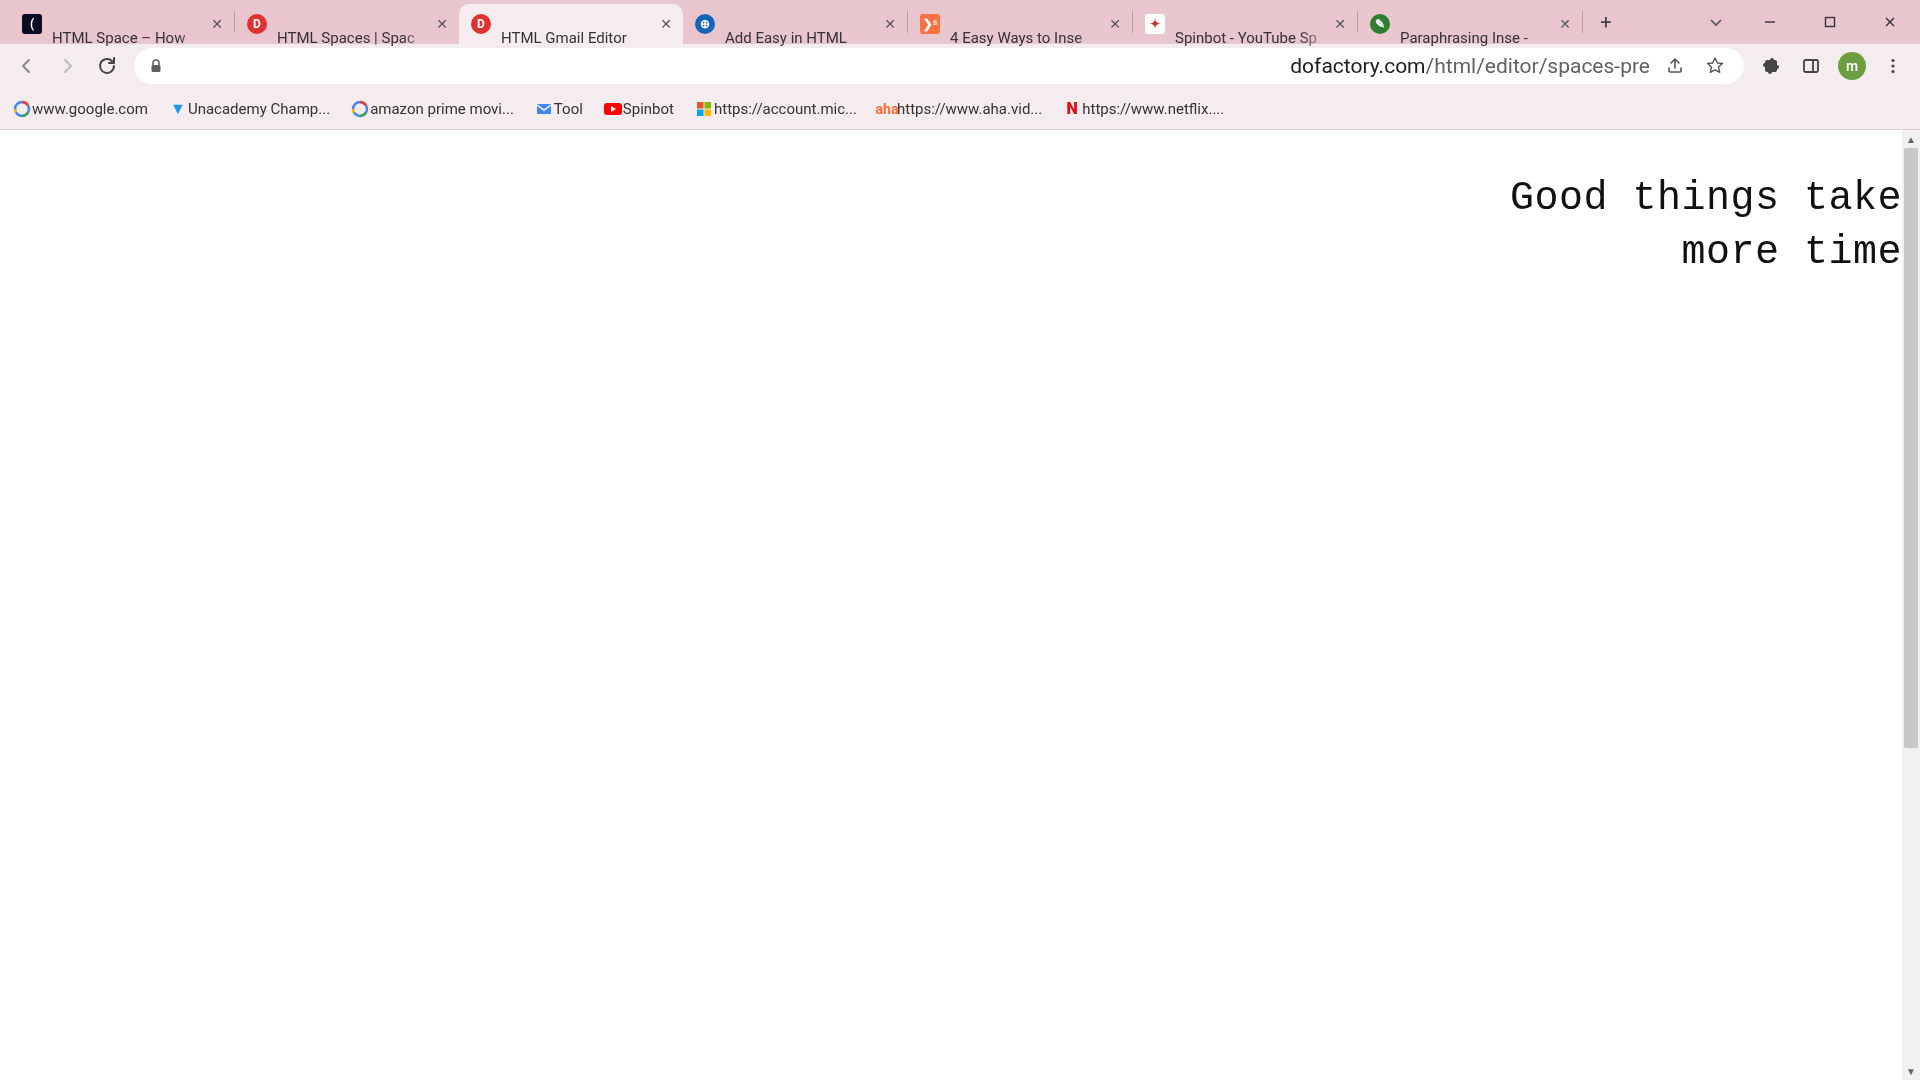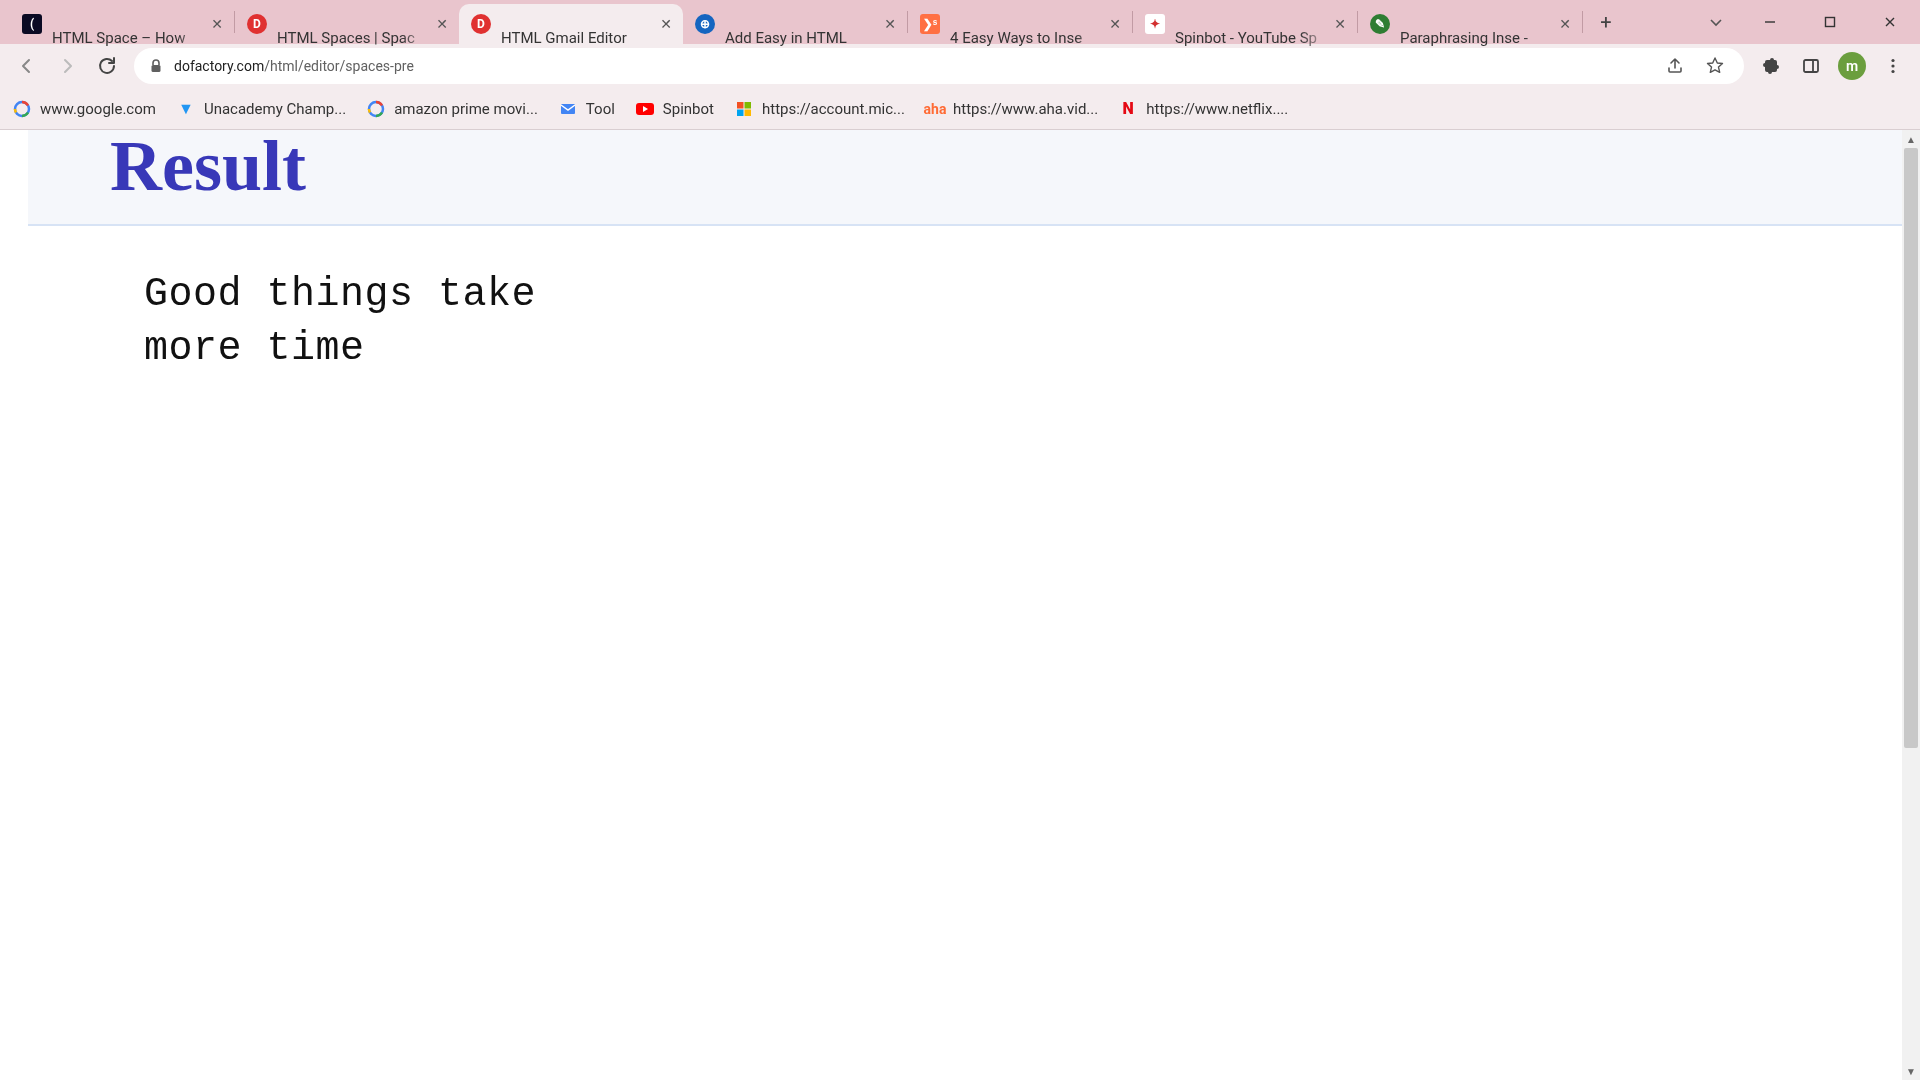--- a/index.html
+++ b/index.html
@@ -133,24 +133,25 @@
     border-radius: 18px;
     display: flex;
     align-items: center;
     padding: 0 14px;
     gap: 10px;
     margin: 0 4px;
   }
   .lock-icon { color: #606060; }
   .url-text {
     flex: 1;
-    font-size: 14px;
+    font-size: 21px;
     color: #212121;
     white-space: nowrap;
     overflow: hidden;
+    text-align: right;
   }
   .url-text .host { color: #212121; }
   .url-text .path { color: #616161; }
   .omni-action {
     width: 30px;
     height: 30px;
     display: flex;
     align-items: center;
     justify-content: center;
     color: #555;
@@ -174,21 +175,20 @@
     background: #f4ecee;
     border-bottom: 1px solid #d9ced1;
     display: flex;
     align-items: center;
     padding: 0 12px;
     gap: 20px;
   }
   .bookmark {
     display: flex;
     align-items: center;
-    gap: 8px;
     font-size: 15px;
     color: #333;
     cursor: pointer;
   }
   .bm-icon {
     width: 20px;
     height: 20px;
     display: flex;
     align-items: center;
     justify-content: center;
@@ -223,20 +223,21 @@
     font-size: 72px;
     font-weight: 700;
     color: #3838b8;
     line-height: 1;
   }
   .result-body {
     background: #fff;
     margin-left: 28px;
     margin-right: 18px;
     padding: 42px 0 0 116px;
+    text-align: right;
   }
   .pre-output {
     font-family: 'Consolas', 'Courier New', monospace;
     font-size: 40px;
     color: #111;
     line-height: 1.35;
     white-space: pre;
     letter-spacing: 0.5px;
   }
   
@@ -465,23 +466,20 @@
     <span>https://www.aha.vid...</span>
   </div>
   <div class="bookmark">
     <span class="bm-icon" style="color:#e50914;font-size:16px;font-weight:900;">N</span>
     <span>https://www.netflix....</span>
   </div>
 </div>
 
 <div class="viewport">
   <div class="content-wrap">
-    <div class="result-header">
-      <div class="result-title">Result</div>
-    </div>
     <div class="result-body">
       <pre class="pre-output">Good things take
 more time</pre>
     </div>
   </div>
   <div class="page-scrollbar">
     <div class="scroll-arrow up">▲</div>
     <div class="scroll-thumb"></div>
     <div class="scroll-arrow down">▼</div>
   </div>

